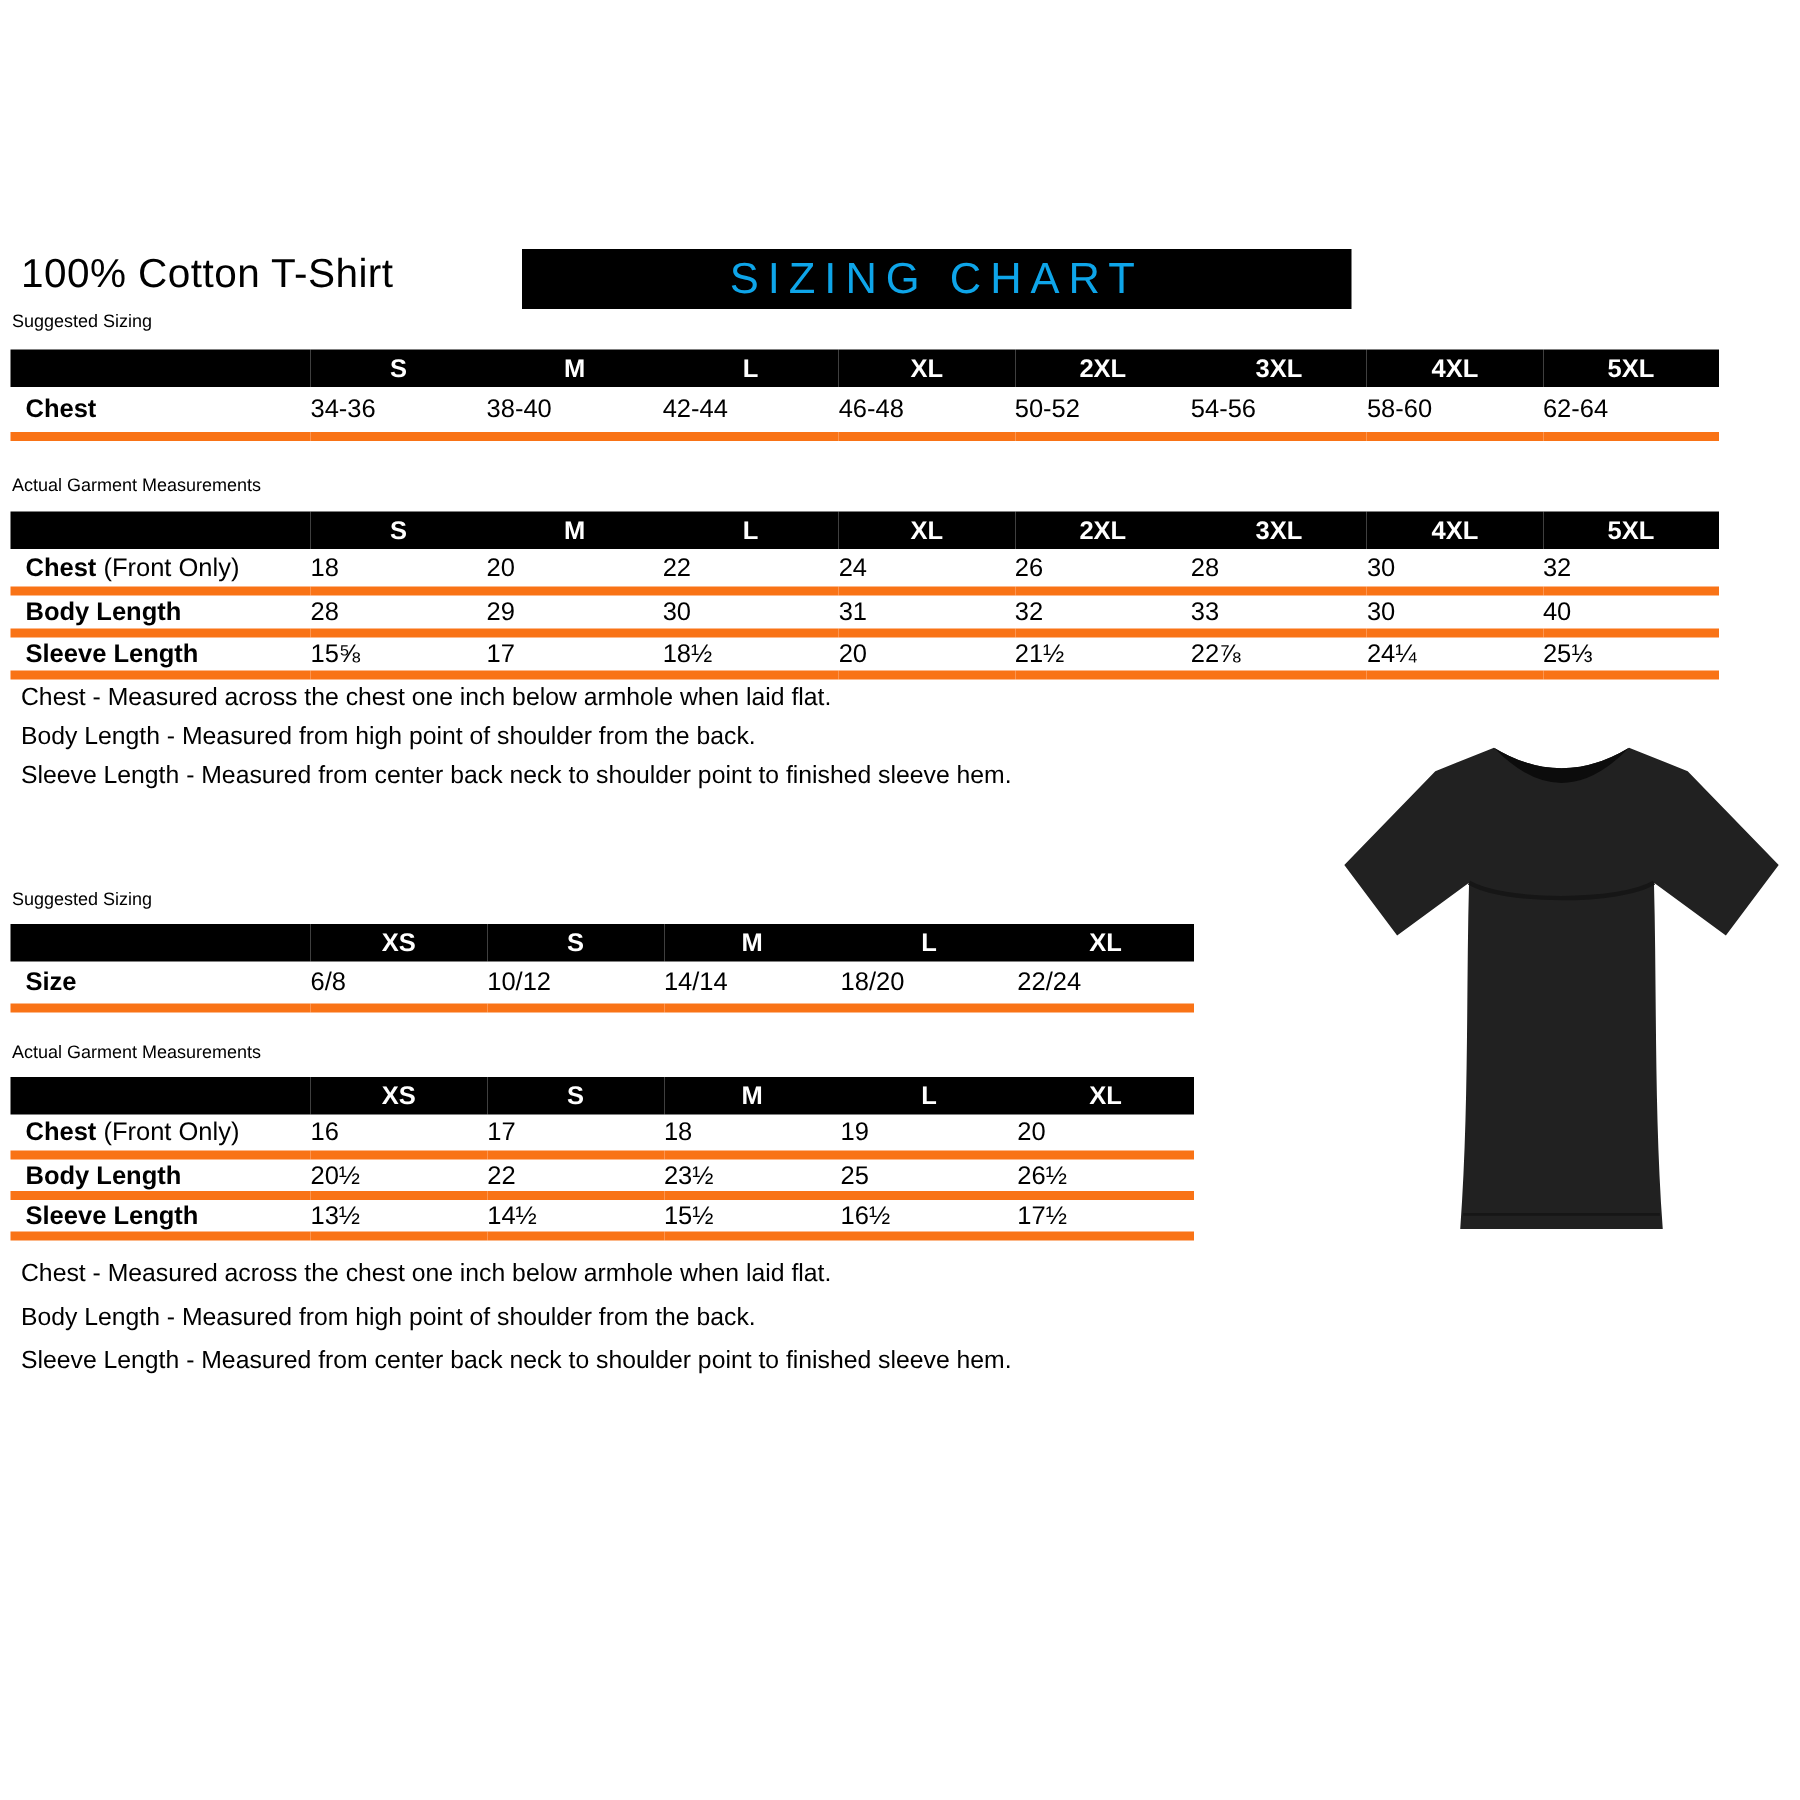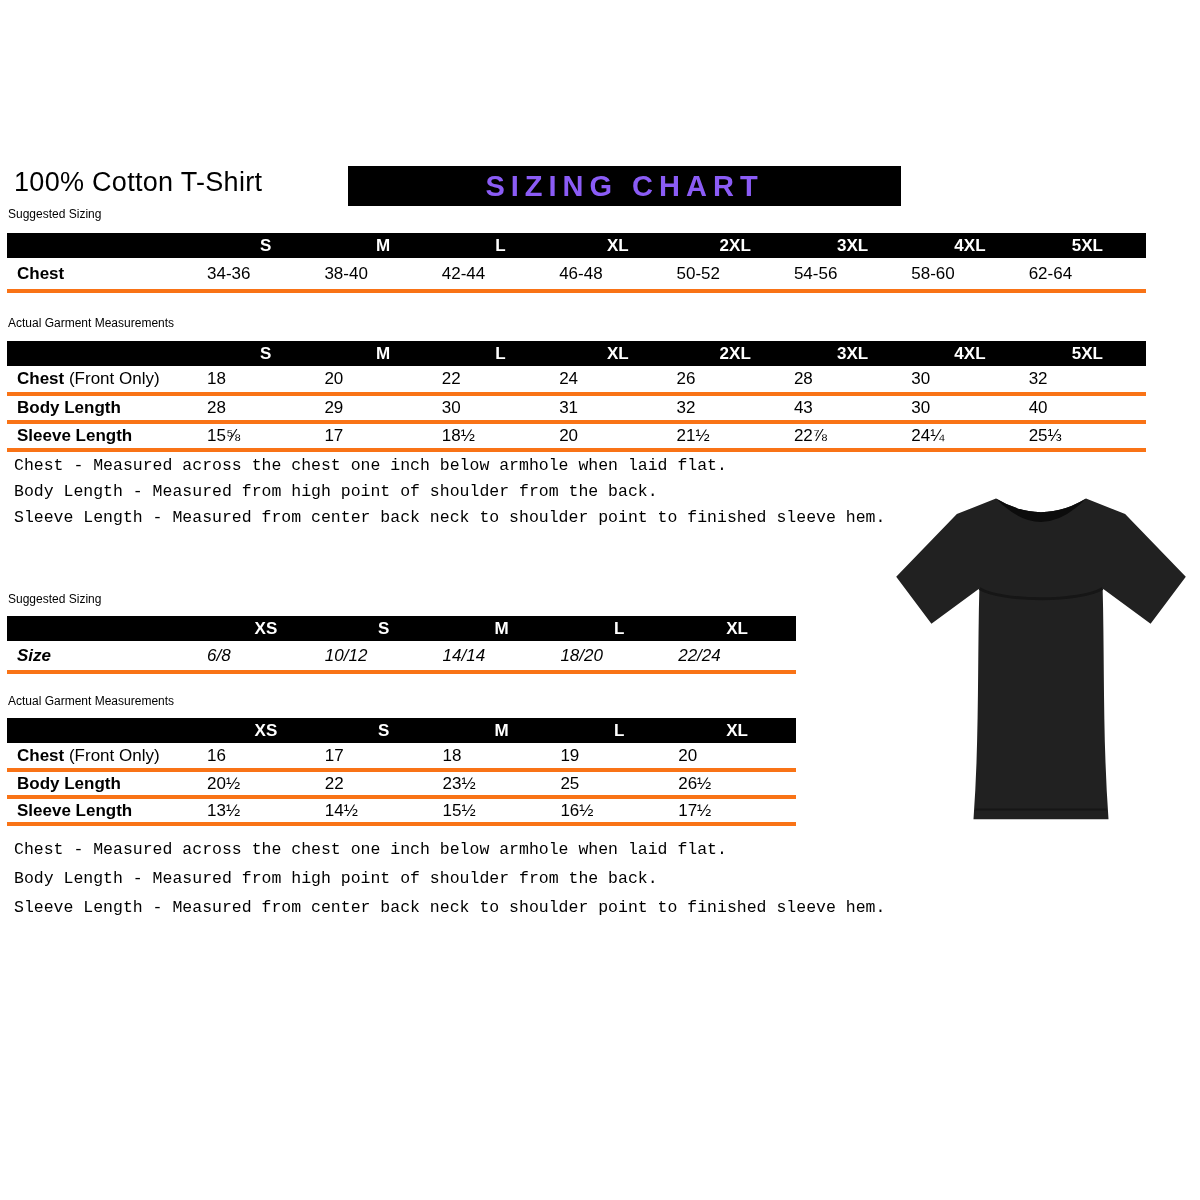--- a/index.html
+++ b/index.html
@@ -10,45 +10,45 @@
     color:#000;
   }
   .canvas { position:relative; width:1200px; height:1200px; background:#fff; overflow:hidden;padding-left:36px; }
 
   .h1 {
     position:absolute; left:14px; top:167px;
     font-size:27px; font-weight:400; letter-spacing:0.3px;
   }
   .banner {
     position:absolute; left:348px; top:166px; width:553px; height:40px;
-    background:#000; color:#8b5cf6;
+    background:#000; color:#0ea5e9;
     display:flex; align-items:center; justify-content:center;
-    font-size:29px; font-weight:700; letter-spacing:6px;
+    font-size:29px; font-weight:400; letter-spacing:6px;
   }
   .sublabel { position:absolute; left:8px; font-size:12px; font-weight:400; }
 
   table { position:absolute; border-collapse:collapse; table-layout:fixed; left:7px; }
   .adult-table { width:1139px; }
   .youth-table { width:789px; }
   thead th {
     background:#000; color:#fff;
     font-size:17px; font-weight:700; height:25px; text-align:center; padding:0;
   }
   tbody td { font-size:17px; text-align:left; padding:0; }
   td.label-col, th.label-col { text-align:left; padding-left:10px; width:200px; }
   td.label-col b { font-weight:700; }
   td.label-col span.sfx { font-weight:400; }
-  tbody tr { border-bottom:4px solid #f97316; }
+  tbody tr { border-bottom:6px solid #f97316; }
   .t1 tbody td { height:33px; }
   .t2 tbody td { height:28px; }
-  .t3 tbody td { height:31px;font-style:italic; }
+  .t3 tbody td { height:31px; }
   .t4 tbody td { height:27px; }
 
   .notes { position:absolute; left:14px; }
-  .notes div { font-size:16.5px; line-height:19px;font-family:Liberation Mono, monospace; }
+  .notes div { font-size:16.5px; line-height:19px; }
   .notes-adult div { margin-bottom:7px; }
   .notes-youth div { margin-bottom:10px; }
 
   .h2 {
     position:absolute; left:5px; top:549px;
     font-size:25px; font-weight:700;
   }
 
   .tshirt-wrap { position:absolute; left:893px; top:473px; width:296px; height:362px; }
 </style>
@@ -120,21 +120,21 @@
           <td>30</td>
           <td>32</td>
         </tr>
         <tr>
           <td class="label-col"><b>Body Length</b></td>
           <td>28</td>
           <td>29</td>
           <td>30</td>
           <td>31</td>
           <td>32</td>
-          <td>43</td>
+          <td>33</td>
           <td>30</td>
           <td>40</td>
         </tr>
         <tr>
           <td class="label-col"><b>Sleeve Length</b></td>
           <td>15⅝</td>
           <td>17</td>
           <td>18½</td>
           <td>20</td>
           <td>21½</td>

